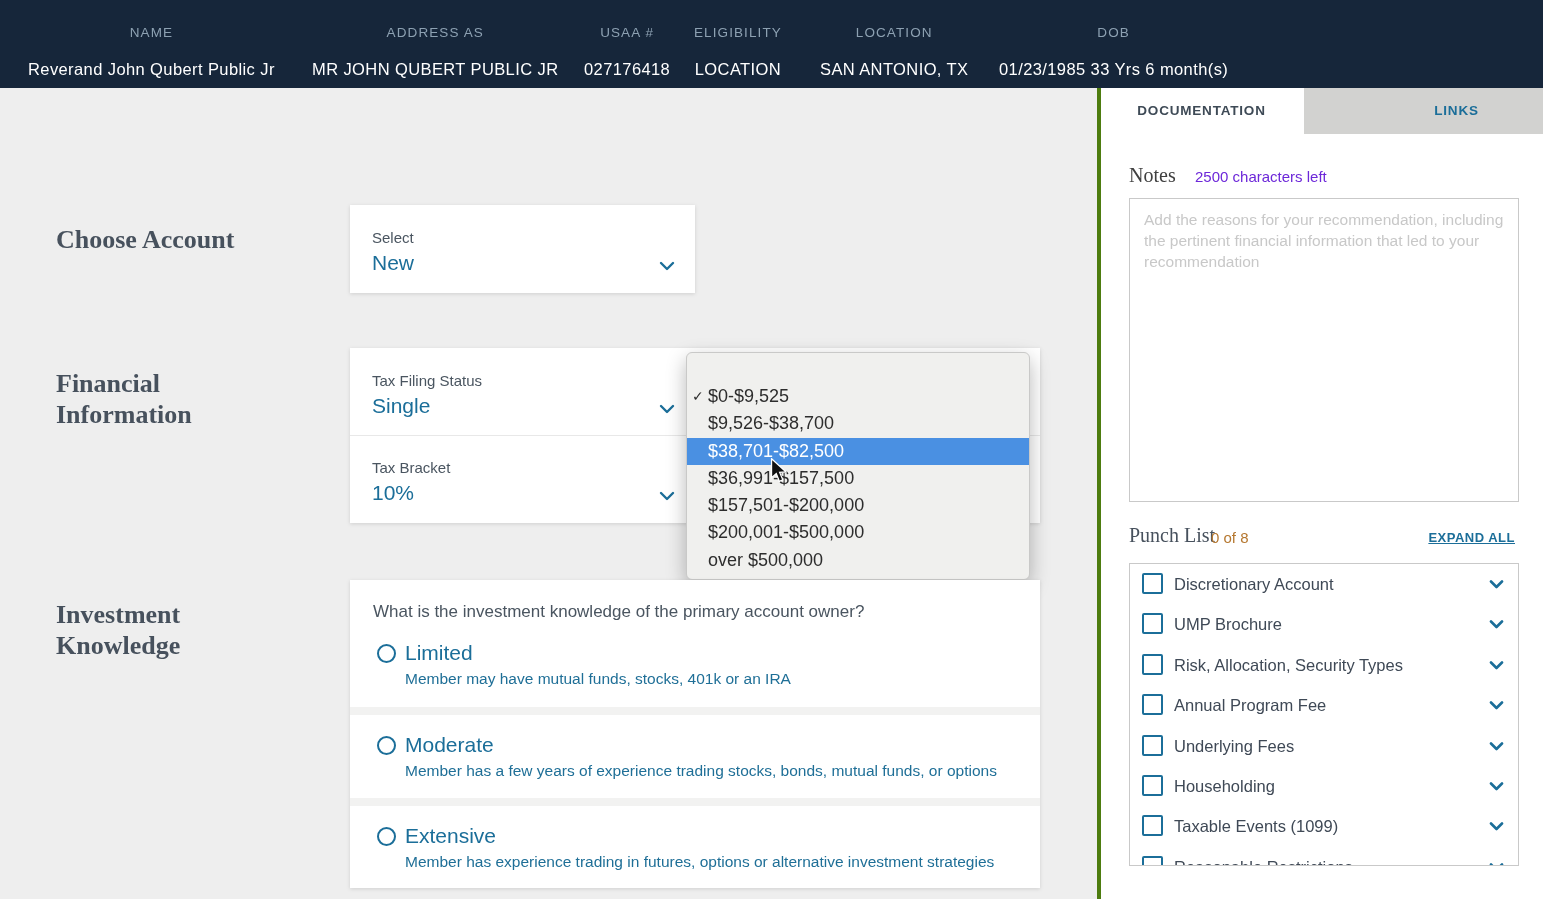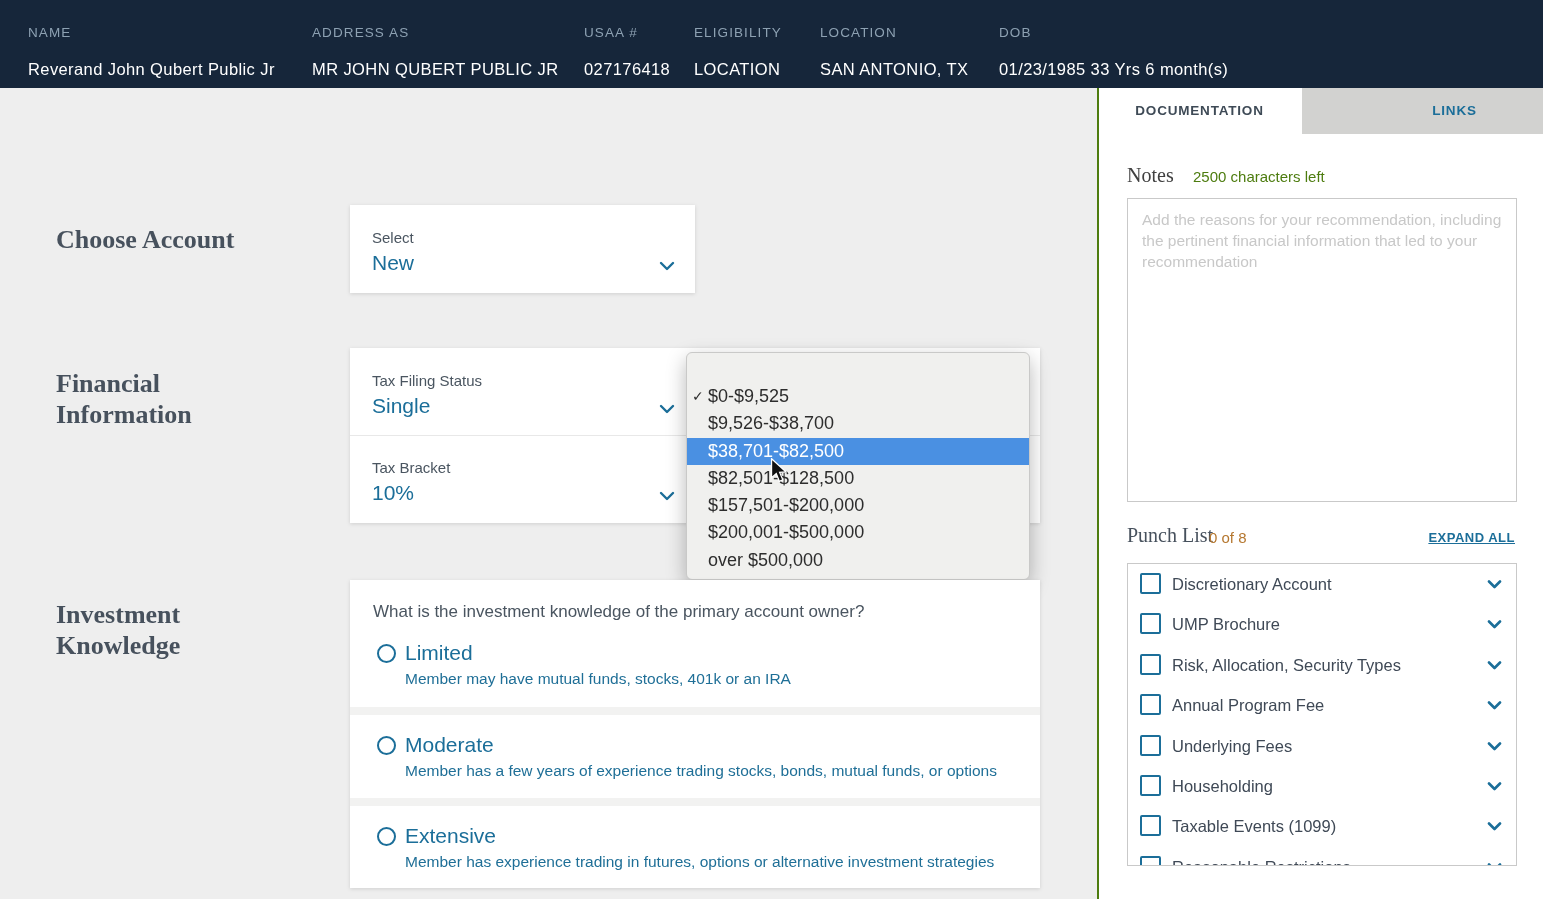--- a/index.html
+++ b/index.html
@@ -10,21 +10,21 @@
     font-family:"Liberation Sans", sans-serif;
     color:#4a5560;
   }
   .serif { font-family:"Liberation Serif","DejaVu Serif",serif; }
 
   
   .topbar {
     position:absolute; left:0; top:0; width:1543px; height:88px;
     background:#16263a;
   }
-  .hfield { position:absolute; top:25px; }
+  .hfield { position:absolute; top:25px;text-align:center; }
   .hlabel {
     font-size:13.5px; letter-spacing:1.1px; color:#8da1b2; font-weight:400;
   }
   .hvalue {
     margin-top:20px; font-size:16.5px; letter-spacing:0.4px; color:#ffffff;
   }
 
   
   .sec-title {
     position:absolute;
@@ -65,31 +65,31 @@
     padding-left:21px; font-size:18px; color:#2d2d2d; white-space:nowrap;
   }
   .dd-opt .check { position:absolute; left:5px; top:0; font-size:14px; color:#2d2d2d; }
   .dd-opt.hl { background:#4a90e2; color:#ffffff; }
 
   .cursor { position:absolute; left:770px; top:458px; z-index:50; }
 
   
   .panel {
     position:absolute; left:1097px; top:88px; width:446px; height:811px;
-    background:#ffffff; border-left:2px solid #4d7c0f;
+    background:#ffffff; border-left:4px solid #4d7c0f;
   }
   .tab {
     position:absolute; top:0; height:46px; line-height:46px; text-align:center;
     font-size:13.5px; font-weight:bold; letter-spacing:0.8px;
   }
   .tab-doc { left:0; width:201px; background:#ffffff; color:#3e4a56; }
   .tab-links { left:203px; width:305px; background:#d2d2d0; color:#1b6e99; }
 
   .notes-title { position:absolute; left:28px; top:76px; font-size:20px; color:#404040; }
-  .notes-counter { position:absolute; left:94px; top:80px; font-size:15px; color:#4d7c0f;text-align:center; }
+  .notes-counter { position:absolute; left:94px; top:80px; font-size:15px; color:#6d28d9;text-align:center; }
   .notes-area {
     position:absolute; left:28px; top:110px; width:390px; height:304px;
     border:1px solid #c9c9c9; background:#fff; resize:none;
     font-family:"Liberation Sans",sans-serif; font-size:15.5px; line-height:21px;
     color:#4a5560; padding:10px 14px; outline:none;
   }
   .notes-area::placeholder { color:#c8c8c8; }
 
   .punch-title { position:absolute; left:28px; top:436px; font-size:20px; color:#47515d; }
   .punch-counter { position:absolute; left:110px; top:441px; font-size:15px; color:#b5772f; }
@@ -173,21 +173,21 @@
     <span class="check">✓</span>
     <span>$0-$9,525</span>
   </div>
   <div class="dd-opt">
     <span>$9,526-$38,700</span>
   </div>
   <div class="dd-opt hl">
     <span>$38,701-$82,500</span>
   </div>
   <div class="dd-opt">
-    <span>$82,501-$128,500</span>
+    <span>$36,991-$157,500</span>
   </div>
   <div class="dd-opt">
     <span>$157,501-$200,000</span>
   </div>
   <div class="dd-opt">
     <span>$200,001-$500,000</span>
   </div>
   <div class="dd-opt">
     <span>over $500,000</span>
   </div>

